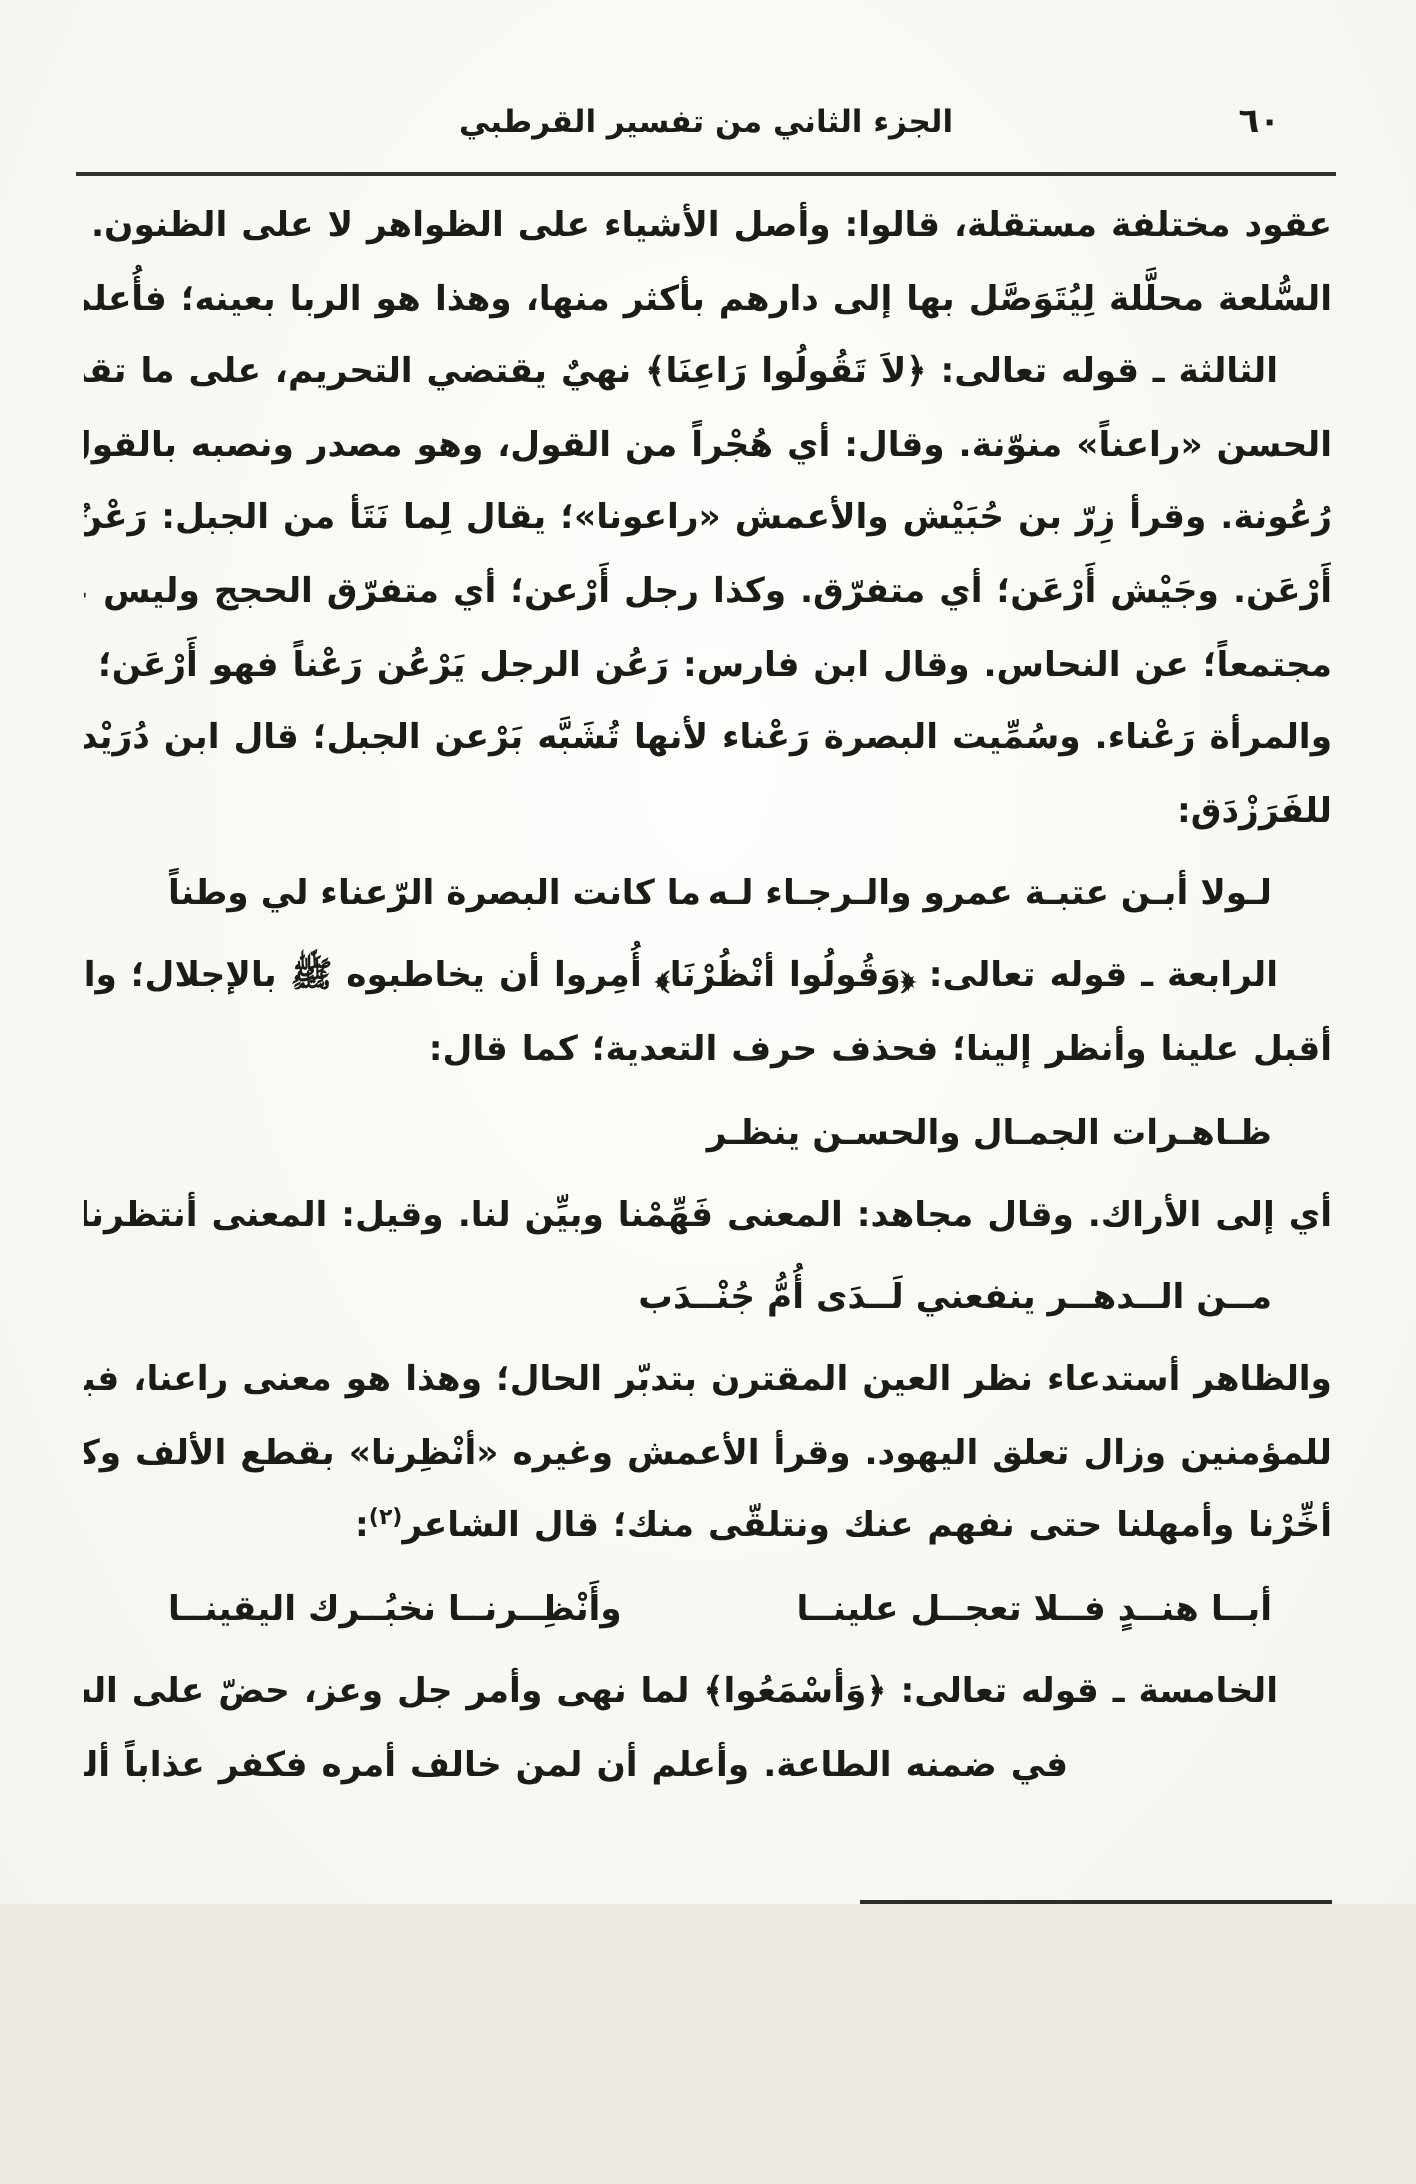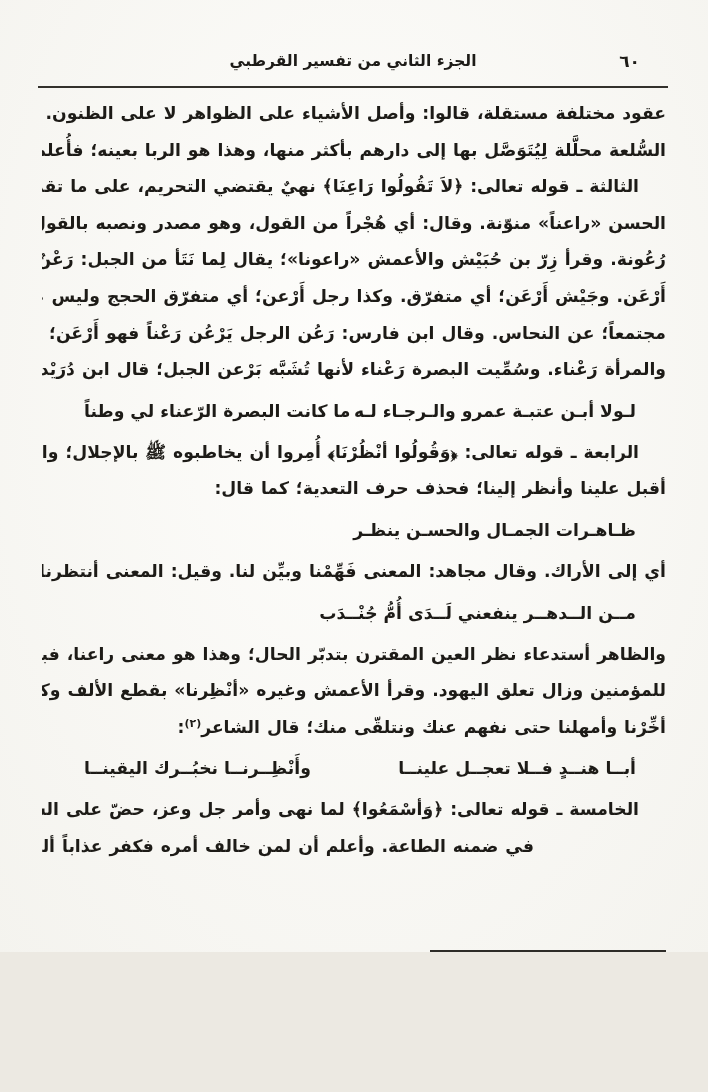--- a/index.html
+++ b/index.html
@@ -74,20 +74,21 @@
 
   <div class="body-text">
       <div class="line">عقود مختلفة مستقلة، قالوا: وأصل الأشياء على الظواهر لا على الظنون. والمالكية جعلوا</div>
       <div class="line end">السُّلعة محلَّلة لِيُتَوَصَّل بها إلى دارهم بأكثر منها، وهذا هو الربا بعينه؛ فأُعلمه.</div>
       <div class="line indent">الثالثة ـ قوله تعالى: ﴿لاَ تَقُولُوا رَاعِنَا﴾ نهيٌ يقتضي التحريم، على ما تقدّم. وقرأ</div>
       <div class="line">الحسن «راعناً» منوّنة. وقال: أي هُجْراً من القول، وهو مصدر ونصبه بالقول؛ أي لا تقولوا</div>
       <div class="line">رُعُونة. وقرأ زِرّ بن حُبَيْش والأعمش «راعونا»؛ يقال لِما نَتَأ من الجبل: رَعْنٌ؛ والجبل</div>
       <div class="line">أَرْعَن. وجَيْش أَرْعَن؛ أي متفرّق. وكذا رجل أَرْعن؛ أي متفرّق الحجج وليس عقله</div>
       <div class="line">مجتمعاً؛ عن النحاس. وقال ابن فارس: رَعُن الرجل يَرْعُن رَعْناً فهو أَرْعَن؛ أي أهْوَج.</div>
       <div class="line">والمرأة رَعْناء. وسُمِّيت البصرة رَعْناء لأنها تُشَبَّه بَرْعن الجبل؛ قال ابن دُرَيْد ذلك، وأنشد</div>
+      <div class="line end">للفَرَزْدَق:</div>
       <div class="verse">
         <span>لـولا أبـن عتبـة عمرو والـرجـاء لـه</span>
         <span>ما كانت البصرة الرّعناء لي وطناً</span>
       </div>
       <div class="line indent">الرابعة ـ قوله تعالى: ﴿وَقُولُوا أنْظُرْنَا﴾ أُمِروا أن يخاطبوه ﷺ بالإجلال؛ والمعنى:</div>
       <div class="line end">أقبل علينا وأنظر إلينا؛ فحذف حرف التعدية؛ كما قال:</div>
       <div class="verse">
         <span>ظـاهـرات الجمـال والحسـن ينظـر</span>
       </div>
       <div class="line">أي إلى الأراك. وقال مجاهد: المعنى فَهِّمْنا وبيِّن لنا. وقيل: المعنى أنتظرنا وتأنَّ بنا؛</div>

